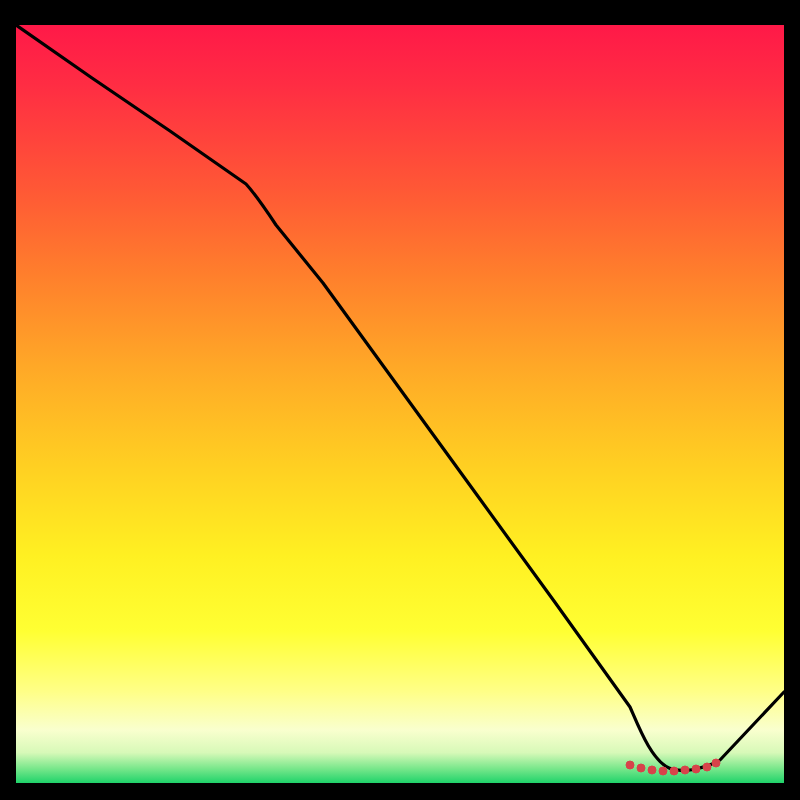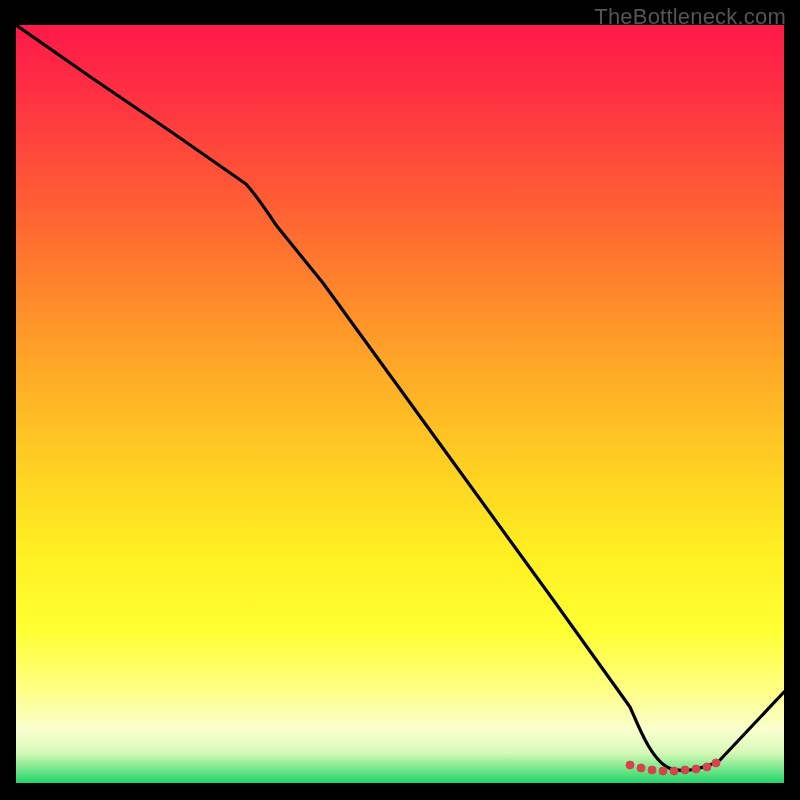--- a/index.html
+++ b/index.html
@@ -62,21 +62,20 @@
     top: 0;
     width: 100%;
     height: 100%;
   }
 </style>
 </head>
 <body>
 
 <div class="canvas">
 
-  <div class="watermark">TheBottleneck.com</div>
 
   <div class="plot-area">
 
     <div class="gradient-bg"></div>
 
     <svg class="curve" viewBox="0 0 768 758" preserveAspectRatio="none">
       <path d="M 0 0
                L 76 53
                L 154 106
                L 230 159

